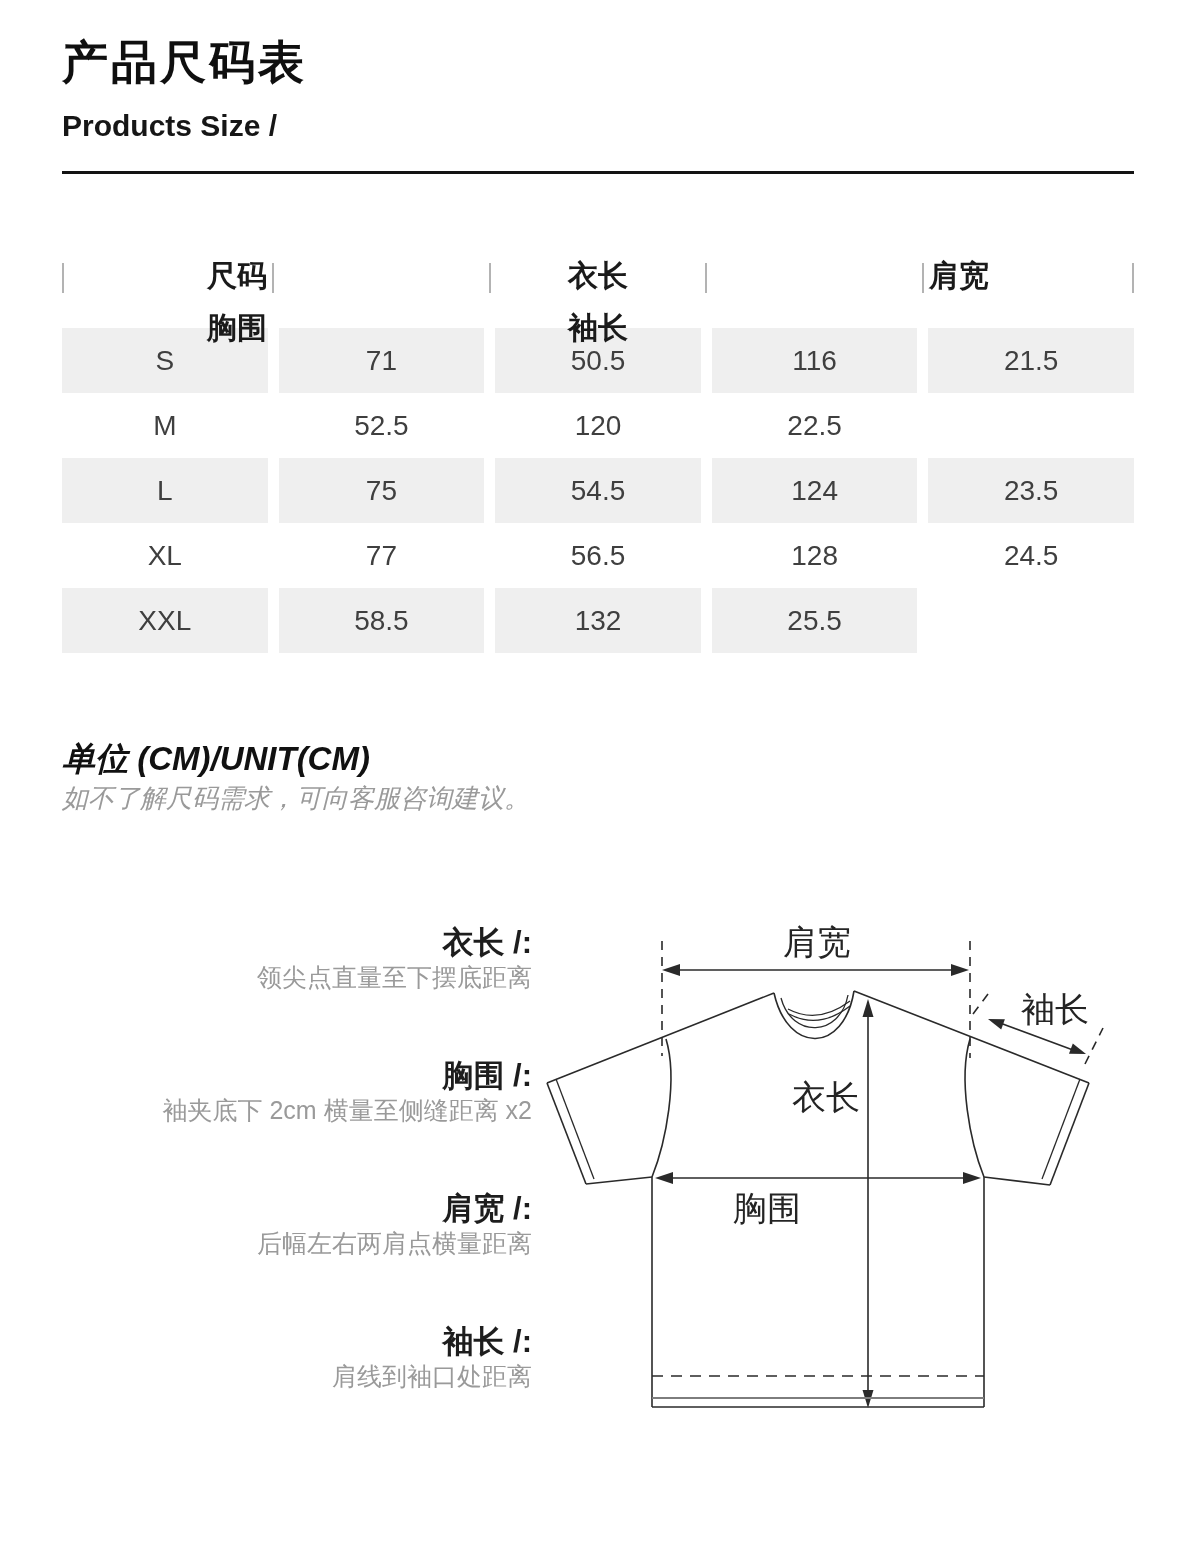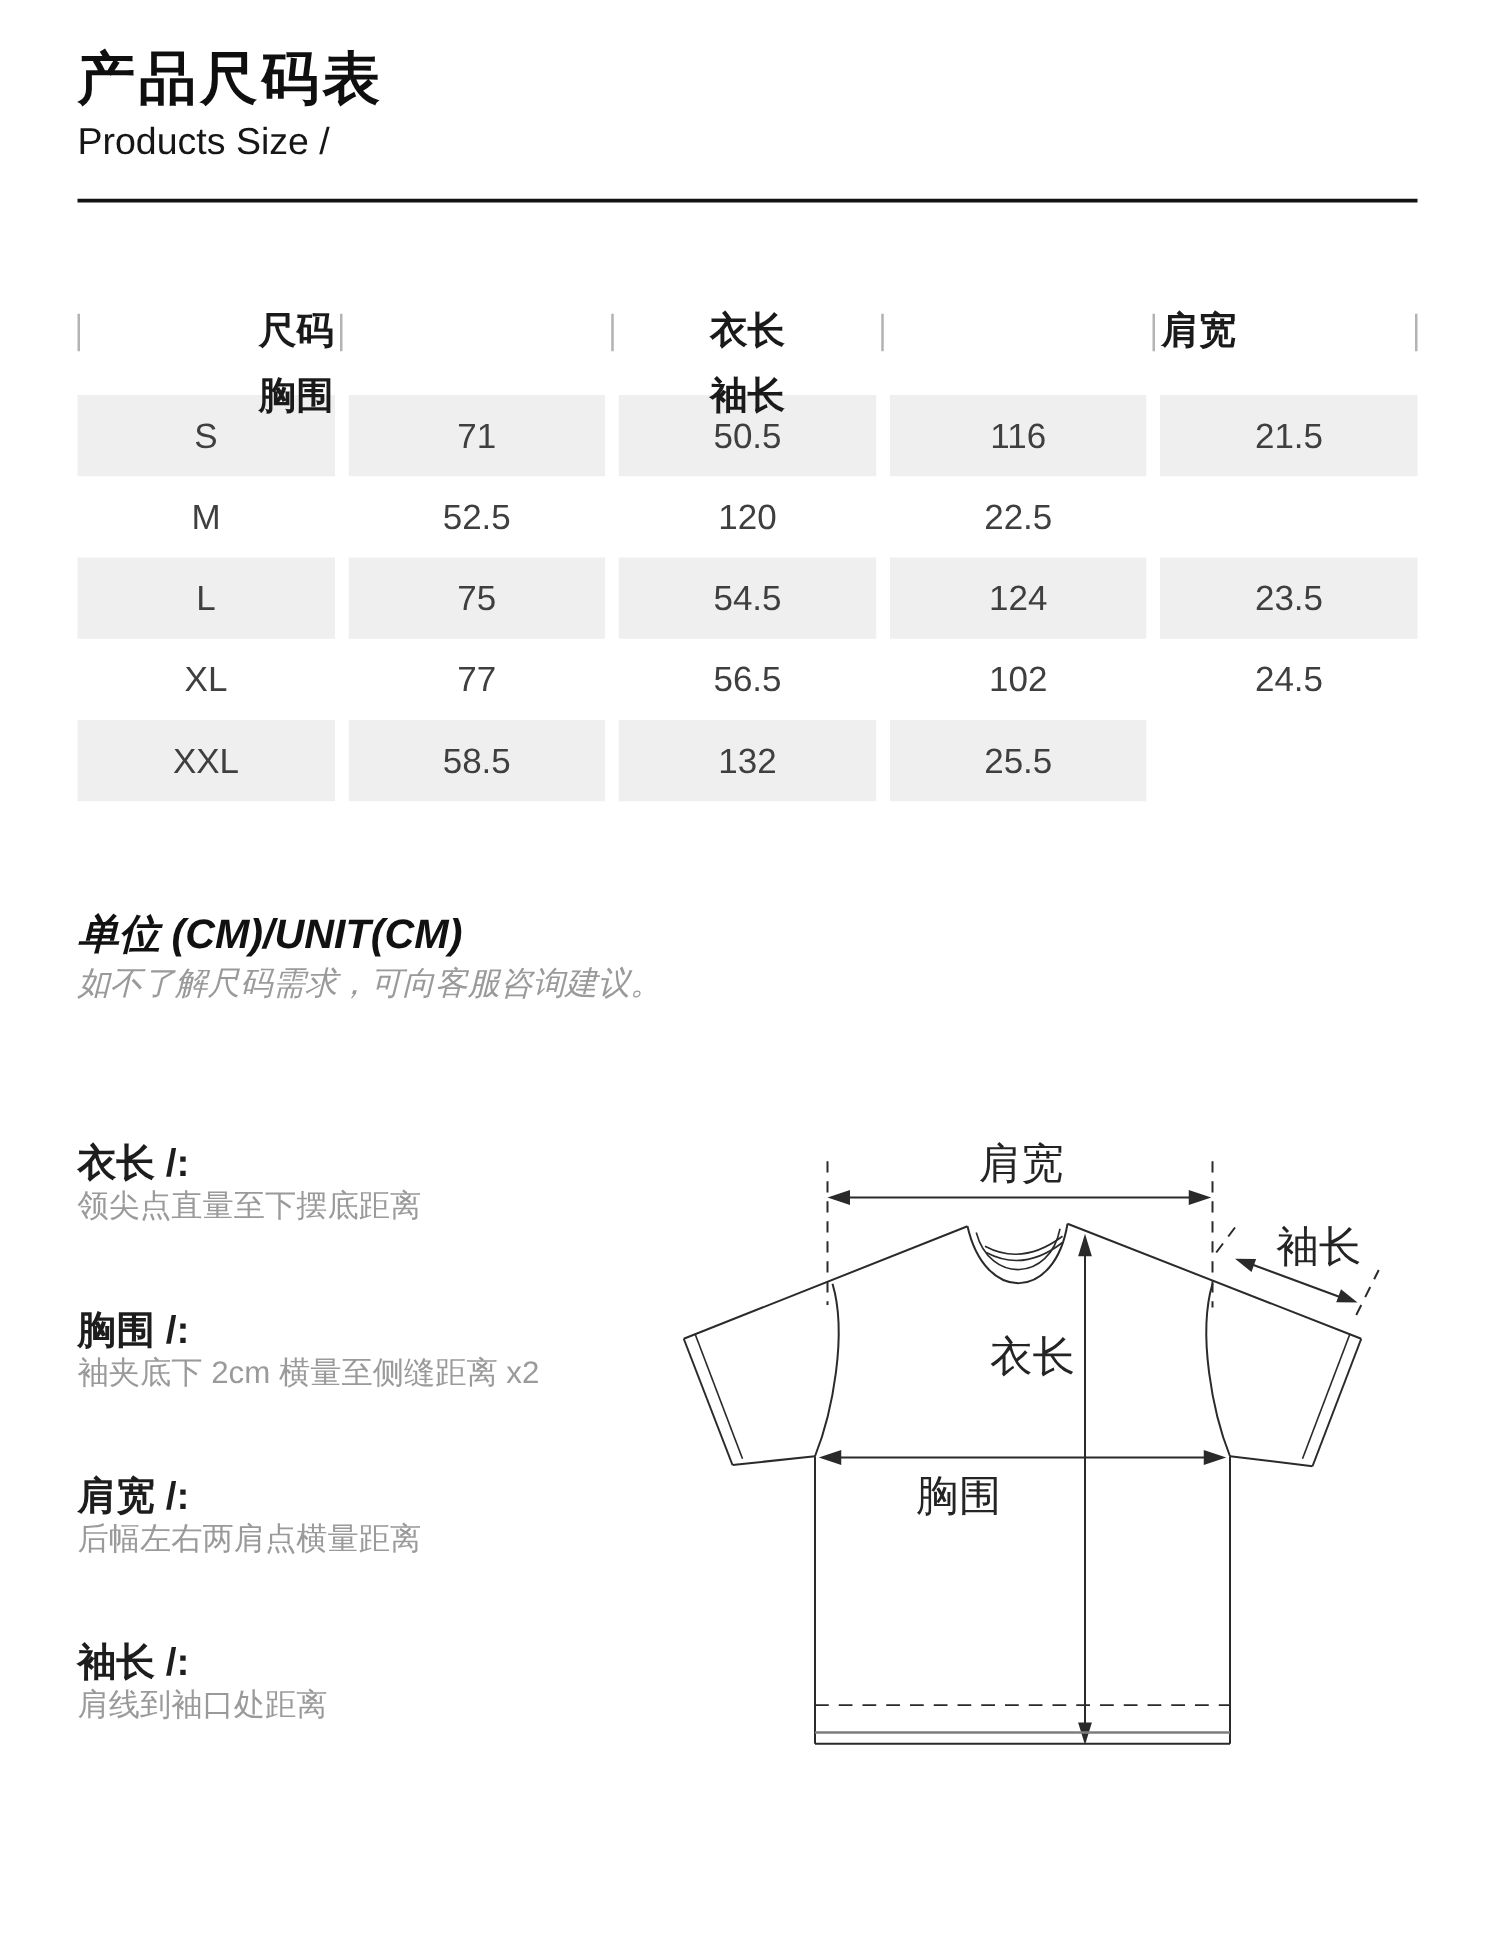--- a/index.html
+++ b/index.html
@@ -11,21 +11,21 @@
     color:#131313;
   }
   .content { margin:0 62px; width:1072px; }
 
   
   .title-block { padding-top:36px; }
   .page-title {
     margin:0; font-size:46px; font-weight:bold; color:#0f0f0f;
     letter-spacing:3px; line-height:1.15;
   }
-  .page-subtitle { margin-top:6px; font-size:30px; color:#161616; line-height:1.25; }
+  .page-subtitle { margin-top:18px; font-size:30px; color:#161616; line-height:1.25;font-weight:bold; }
   .rule { border:none; border-top:3px solid #131313; margin:27px 0 0 0; }
 
   
   .size-table { margin-top:82px; }
   .size-header {
     position:relative; display:grid;
     grid-template-columns:repeat(3,1fr); gap:11px;
     height:44px; align-items:center;
   }
   .hcell { text-align:center; font-size:30px; font-weight:bold; color:#1a1a1a; }
@@ -40,21 +40,21 @@
   }
   .size-row.alt .cell { background:#efefef; }
 
   
   .unit-section { margin-top:86px;font-style:italic; }
   .unit-heading { font-size:33px; font-weight:bold; color:#111; line-height:40px; }
   .unit-note { font-size:26px; color:#9a9a9a; line-height:38px; }
   .unit-note.first { margin-top:10px; }
 
   
-  .measure-row { display:flex; margin-top:108px; }
+  .measure-row { display:flex; margin-top:108px;text-align:right; }
   .defs { width:470px; flex:none; }
   .def { margin-bottom:66px; }
   .def-term { font-size:31px; font-weight:bold; color:#1d1d1d; line-height:36px; }
   .def-desc { margin-top:1px; font-size:25px; color:#9a9a9a; line-height:30px; }
 
   .diagram { width:660px; height:520px; flex:none; margin-top:-18px; }
   .diagram svg { display:block; width:660px; height:520px; }
   .sketch-line { stroke:#2a2a2a; stroke-width:1.6; fill:none; }
   .sketch-thin { stroke:#2a2a2a; stroke-width:1.3; fill:none; }
   .guide { stroke:#2a2a2a; stroke-width:1.6; fill:none; stroke-dasharray:9 7; }
@@ -111,21 +111,21 @@
         <div class="cell">L</div>
         <div class="cell">75</div>
         <div class="cell">54.5</div>
         <div class="cell">124</div>
         <div class="cell">23.5</div>
       </div>
       <div class="size-row">
         <div class="cell">XL</div>
         <div class="cell">77</div>
         <div class="cell">56.5</div>
-        <div class="cell">102</div>
+        <div class="cell">128</div>
         <div class="cell">24.5</div>
       </div>
       <div class="size-row alt">
         <div class="cell">XXL</div>
         <div class="cell">58.5</div>
         <div class="cell">132</div>
         <div class="cell">25.5</div>
       </div>
     </div>
   </div>

